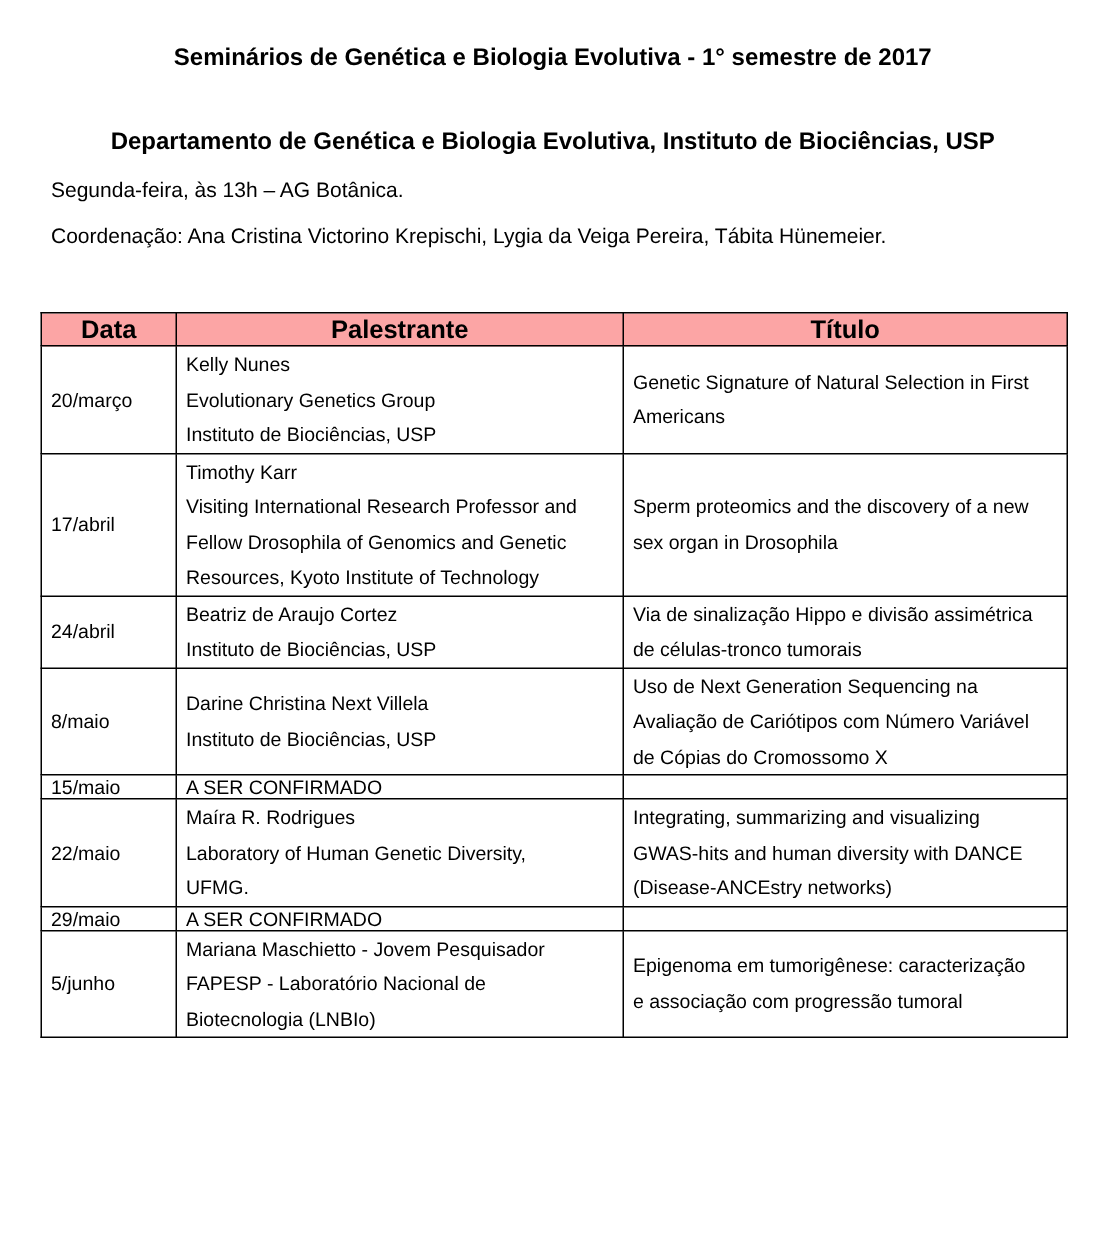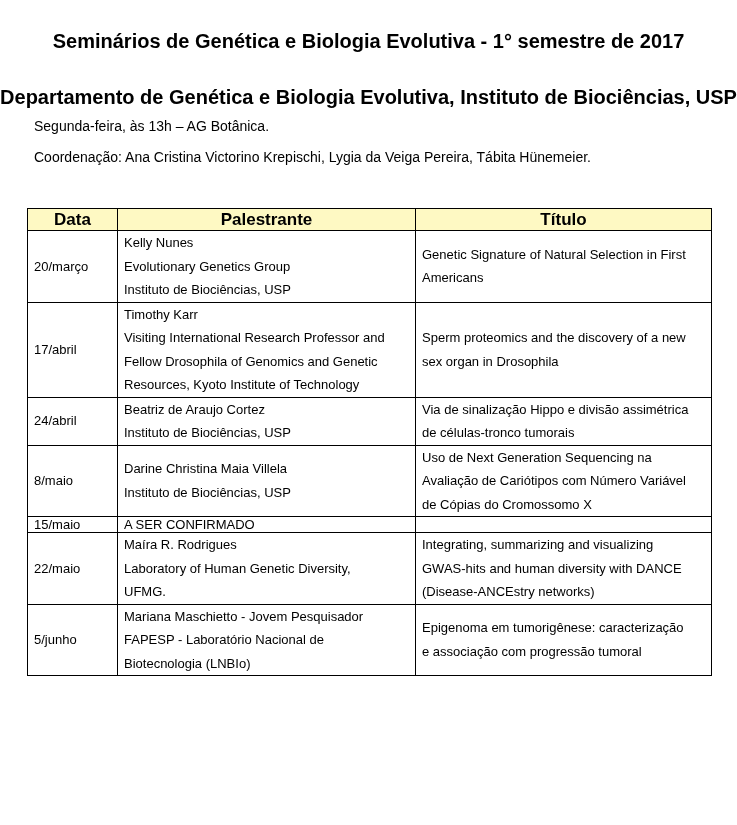--- a/index.html
+++ b/index.html
@@ -1,24 +1,24 @@
 <!DOCTYPE html>
 <html><head>
 <meta charset="utf-8">
 <style>
   html, body { margin: 0; padding: 0; background: #ffffff; }
   body { width: 737px; height: 825px; position: relative; font-family: "Liberation Sans", sans-serif; color: #000; overflow: hidden; }
-  .title { position: absolute; left: 0; width: 737px; text-align: center; font-weight: bold; font-size: 20px; }
+  .title { position: absolute; left: 0; width: 737px; text-align: center; font-weight: bold; font-size: 16px; }
   .t1 { top: 30px; }
   .t2 { top: 38px; margin-top: 48px; }
   .info { position: absolute; left: 34px; font-size: 14px; }
   .i1 { top: 118px; }
   .i2 { top: 133px; margin-top: 16px; }
   table { position: absolute; left: 27px; top: 208px; width: 685px; border-collapse: collapse; font-size: 13px; }
-  th { background: #fef9c3; font-size: 17px; font-weight: bold; height: 21px; padding: 0; border: 1px solid #000; line-height: 20px; }
+  th { background: #fca5a5; font-size: 17px; font-weight: bold; height: 21px; padding: 0; border: 1px solid #000; line-height: 20px; }
   td { border: 1px solid #000; padding: 0 6px; vertical-align: middle; line-height: 23.5px; }
   td.date { width: 77px; }
   td.speaker { width: 285px; }
   td.short { line-height: 15px; }
   .line { display: block; white-space: nowrap; }
 </style>
 </head>
 <body>
 
 <div class="title t1">Seminários de Genética e Biologia Evolutiva - 1° semestre de 2017</div>
@@ -67,21 +67,21 @@
           <span class="line">Instituto de Biociências, USP</span>
         </td>
         <td class="titlecell">
           <span class="line">Via de sinalização Hippo e divisão assimétrica</span>
           <span class="line">de células-tronco tumorais</span>
         </td>
       </tr>
       <tr>
         <td class="date">8/maio</td>
         <td class="speaker">
-          <span class="line">Darine Christina Maia Villela</span>
+          <span class="line">Darine Christina Next Villela</span>
           <span class="line">Instituto de Biociências, USP</span>
         </td>
         <td class="titlecell">
           <span class="line">Uso de Next Generation Sequencing na</span>
           <span class="line">Avaliação de Cariótipos com Número Variável</span>
           <span class="line">de Cópias do Cromossomo X</span>
         </td>
       </tr>
       <tr>
         <td class="date short">15/maio</td>
@@ -99,20 +99,29 @@
           <span class="line">Laboratory of Human Genetic Diversity,</span>
           <span class="line">UFMG.</span>
         </td>
         <td class="titlecell">
           <span class="line">Integrating, summarizing and visualizing</span>
           <span class="line">GWAS-hits and human diversity with DANCE</span>
           <span class="line">(Disease-ANCEstry networks)</span>
         </td>
       </tr>
       <tr>
+        <td class="date short">29/maio</td>
+        <td class="speaker short">
+          <span class="line">A SER CONFIRMADO</span>
+        </td>
+        <td class="titlecell short">
+          <span class="line"></span>
+        </td>
+      </tr>
+      <tr>
         <td class="date">5/junho</td>
         <td class="speaker">
           <span class="line">Mariana Maschietto - Jovem Pesquisador</span>
           <span class="line">FAPESP - Laboratório Nacional de</span>
           <span class="line">Biotecnologia (LNBIo)</span>
         </td>
         <td class="titlecell">
           <span class="line">Epigenoma em tumorigênese: caracterização</span>
           <span class="line">e associação com progressão tumoral</span>
         </td>

